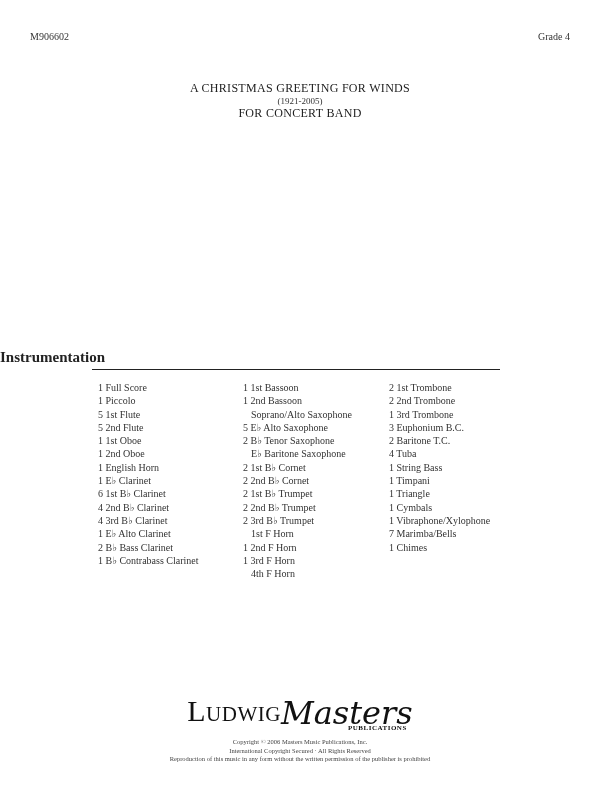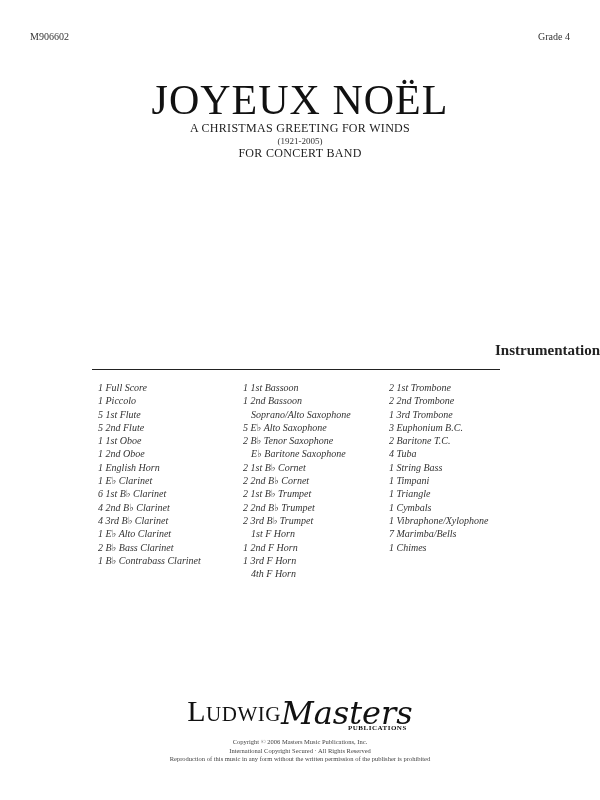--- a/index.html
+++ b/index.html
@@ -6,44 +6,43 @@
     body { width: 600px; height: 800px; position: relative; overflow: hidden;
            font-family: "Liberation Serif", "DejaVu Serif", serif; color: #1a1a1a; }
     .catalog { position: absolute; left: 30px; top: 31px; font-size: 10px; color: #333; }
     .grade { position: absolute; right: 30px; top: 31px; font-size: 10px; color: #333; }
     .title-block { position: absolute; left: 0; right: 0; top: 80px; text-align: center; }
     .title { font-size: 42px; letter-spacing: 1px; line-height: 40px; margin: 0; font-weight: normal; color: #111; }
     .subtitle { font-size: 12px; margin-top: 1px; letter-spacing: 0.3px; color: #222; }
     .composer { font-size: 24px; margin-top: 4px; letter-spacing: 0.5px; color: #111; }
     .dates { font-size: 9px; margin-top: 0px; color: #333; }
     .scoring { font-size: 12px; letter-spacing: 0.3px; color: #222; }
-    .instr-heading { position: absolute; left: 0; right: 0; top: 342px; text-align: right;
+    .instr-heading { position: absolute; left: 0; right: 0; top: 349px; text-align: left;
                      font-size: 15px; font-weight: bold; color: #222; }
     .instr-rule { position: absolute; left: 92px; width: 408px; top: 369px; border-top: 1.5px solid #222; }
     .instr-cols { position: absolute; top: 381px; left: 98px; width: 420px; height: 200px; }
     .col { position: absolute; top: 0; font-size: 10px; line-height: 13.3px; color: #333; white-space: nowrap; }
     .col-1 { left: 0; }
     .col-2 { left: 145px; }
     .col-3 { left: 291px; }
-    .item { display: block; font-style: italic; }
+    .item { display: block; }
     .logo { position: absolute; left: 0; right: 0; top: 694px; text-align: center; height: 42px; }
     .logo-ludwig { font-family: "Liberation Serif", serif; font-size: 30px; font-variant: small-caps; color: #111; letter-spacing: 0.5px; vertical-align: top; }
     .logo-masters { font-family: "DejaVu Serif", serif; font-style: italic; font-size: 32px; color: #111; vertical-align: top; }
     .logo-pub { position: absolute; left: 340px; top: 30px; font-size: 7px; font-weight: bold; letter-spacing: 0.5px; color: #111; margin-left: 8px; }
     .copyright { position: absolute; left: 0; right: 0; top: 738px; text-align: center;
                  font-size: 6.5px; line-height: 8.5px; color: #444; }
   </style>
 </head>
 <body>
 
 <div class="catalog">M906602</div>
 <div class="grade">Grade 4</div>
 
 <div class="title-block">
-  <h1 class="title">JOYEUX NOËL</h1>
   <div class="subtitle">A CHRISTMAS GREETING FOR WINDS</div>
   <div class="dates">(1921-2005)</div>
   <div class="scoring">FOR CONCERT BAND</div>
 </div>
 
 <div class="instr-heading">Instrumentation</div>
 <div class="instr-rule"></div>
 
 <div class="instr-cols">
   <div class="col col-1">

